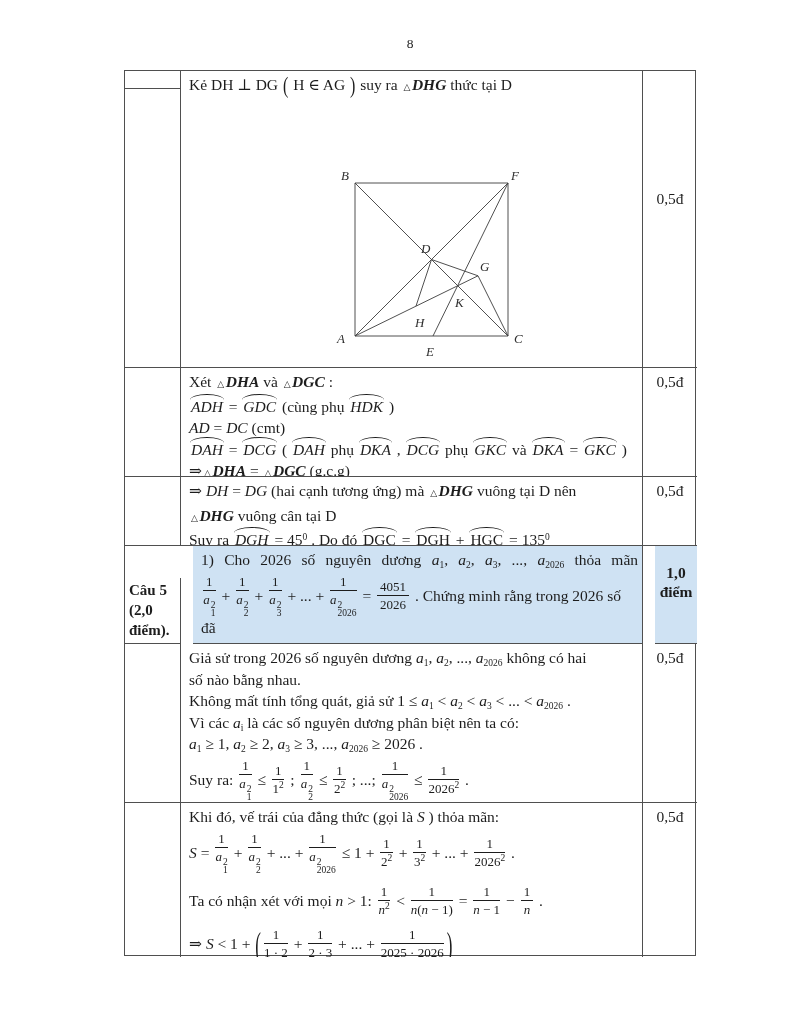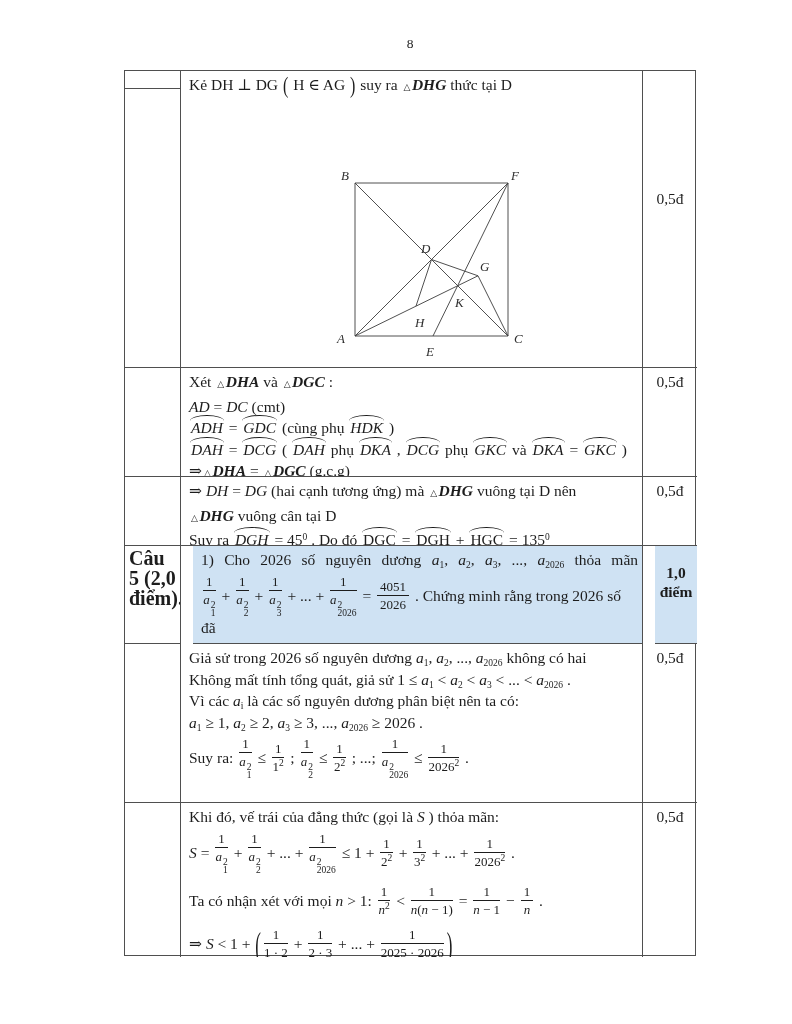--- a/index.html
+++ b/index.html
@@ -17,21 +17,21 @@
   .r1{grid-row:1}.r2{grid-row:2}.r3{grid-row:3}.r4{grid-row:4}
   .r5{grid-row:5}.r6{grid-row:6}.r7{grid-row:7}
   .main{grid-column:2;padding:3px 4px 0 8px;font-size:15.5px;position:relative;}
   .pts{grid-column:3;border-right:none;text-align:center;font-size:15.5px;padding-top:5px;}
   .m0,.p0{grid-row:1/3}.m1,.p1{grid-row:3}.m2,.p2{grid-row:4}
   .m3,.p3{grid-row:5}.m4,.p4{grid-row:6}.m5,.p5{grid-row:7}
   .r7,.m5,.p5{border-bottom:none;}
   .hl{background:var(--hl,#cfe2f3);margin-left:12px;}
   .pt-deep{padding-top:119px;}
   .pts-bold{font-weight:bold;line-height:19px;padding-top:17px;}
-  .qcell{font-weight:bold;padding:2px 2px 0 4px;font-size:20px;line-height:20px;}
+  .qcell{font-weight:bold;padding:2px 2px 0 4px;font-size:15px;line-height:20px;margin-top:32px;}
   
   .mline{min-height:21.6px;line-height:21.6px;}
   .mline.tall{padding:5px 0;line-height:normal;}
   .mline.j{text-align:justify;text-align-last:justify;}
   .tk-i{font-style:italic;}
   sub,sup{font-size:9.5px;line-height:0;}
   sub{vertical-align:-3px;}
   sup{vertical-align:5px;}
   .tri-sym{font-size:9px;margin:0 1.5px 0 2px;}
   .tk-tri{white-space:nowrap;font-weight:bold;}
@@ -90,22 +90,22 @@
             <text x="98" y="100">D</text>
             <text x="103" y="203">E</text>
             <text x="188" y="27">F</text>
             <text x="157" y="118">G</text>
             <text x="92" y="174">H</text>
             <text x="132" y="154">K</text>
           </svg></div>
     </div>
     <div class="cell main m1">
         <div class="mline"><span class="tk-t">Xét </span><span class="tk-tri"><span class="tri-sym">△</span><span class="tk-i">DHA</span></span><span class="tk-t">  và </span><span class="tk-tri"><span class="tri-sym">△</span><span class="tk-i">DGC</span></span><span class="tk-t"> :</span></div>
+        <div class="mline"><span class="tk-hat">ADH</span><span class="tk-t"> = </span><span class="tk-hat">GDC</span><span class="tk-t">  (cùng phụ </span><span class="tk-hat">HDK</span><span class="tk-t">  )</span></div>
         <div class="mline"><span class="tk-i">AD</span><span class="tk-t"> = </span><span class="tk-i">DC</span><span class="tk-t">  (cmt)</span></div>
-        <div class="mline"><span class="tk-hat">ADH</span><span class="tk-t"> = </span><span class="tk-hat">GDC</span><span class="tk-t">  (cùng phụ </span><span class="tk-hat">HDK</span><span class="tk-t">  )</span></div>
         <div class="mline"><span class="tk-hat">DAH</span><span class="tk-t"> = </span><span class="tk-hat">DCG</span><span class="tk-t"> ( </span><span class="tk-hat">DAH</span><span class="tk-t">  phụ </span><span class="tk-hat">DKA</span><span class="tk-t"> ,  </span><span class="tk-hat">DCG</span><span class="tk-t">  phụ </span><span class="tk-hat">GKC</span><span class="tk-t">   và  </span><span class="tk-hat">DKA</span><span class="tk-t"> = </span><span class="tk-hat">GKC</span><span class="tk-t">  )</span></div>
         <div class="mline"><span class="tk-t">⇒</span><span class="tk-tri"><span class="tri-sym">△</span><span class="tk-i">DHA</span></span><span class="tk-t"> = </span><span class="tk-tri"><span class="tri-sym">△</span><span class="tk-i">DGC</span></span><span class="tk-t"> (g.c.g)</span></div>
       </div>
     <div class="cell main m2">
         <div class="mline"><span class="tk-t">⇒ </span><span class="tk-i">DH</span><span class="tk-t"> = </span><span class="tk-i">DG</span><span class="tk-t">  (hai cạnh tương ứng)  mà </span><span class="tk-tri"><span class="tri-sym">△</span><span class="tk-i">DHG</span></span><span class="tk-t">  vuông tại D nên</span></div>
         <div class="mline"><span class="tk-tri"><span class="tri-sym">△</span><span class="tk-i">DHG</span></span><span class="tk-t">  vuông  cân tại D</span></div>
         <div class="mline"><span class="tk-t">Suy ra </span><span class="tk-hat">DGH</span><span class="tk-t"> = 45</span><sup>0</sup><span class="tk-t"> . Do đó </span><span class="tk-hat up">DGC</span><span class="tk-t"> = </span><span class="tk-hat up">DGH</span><span class="tk-t"> + </span><span class="tk-hat up">HGC</span><span class="tk-t"> = 135</span><sup>0</sup></div>
       </div>
     <div class="cell main m3 hl">
         <div class="mline j"><span class="tk-t">1) Cho 2026 số nguyên dương </span><span class="tk-i">a</span><sub>1</sub><span class="tk-t">, </span><span class="tk-i">a</span><sub>2</sub><span class="tk-t">, </span><span class="tk-i">a</span><sub>3</sub><span class="tk-t">, ..., </span><span class="tk-i">a</span><sub>2026</sub><span class="tk-t"> thỏa mãn</span></div>
@@ -118,20 +118,21 @@
               </span></span></span><span class="tk-t"> + </span><span class="tk-frac"><span class="fnum"><span class="tk-t">1</span></span><span class="fden"><span class="tk-i">a</span><span class="tk-ss">
                 <span class="s-sup">2</span>
                 <span class="s-sub">3</span>
               </span></span></span><span class="tk-t"> + ... + </span><span class="tk-frac"><span class="fnum"><span class="tk-t">1</span></span><span class="fden"><span class="tk-i">a</span><span class="tk-ss">
                 <span class="s-sup">2</span>
                 <span class="s-sub">2026</span>
               </span></span></span><span class="tk-t"> = </span><span class="tk-frac"><span class="fnum"><span class="tk-t">4051</span></span><span class="fden"><span class="tk-t">2026</span></span></span><span class="tk-t"> . Chứng minh rằng trong 2026 số đã</span></div>
       </div>
     <div class="cell main m4">
         <div class="mline"><span class="tk-t">Giả sử trong 2026 số nguyên dương </span><span class="tk-i">a</span><sub>1</sub><span class="tk-t">, </span><span class="tk-i">a</span><sub>2</sub><span class="tk-t">, ..., </span><span class="tk-i">a</span><sub>2026</sub><span class="tk-t">  không có hai</span></div>
+        <div class="mline"><span class="tk-t">số nào bằng nhau.</span></div>
         <div class="mline"><span class="tk-t">Không mất tính tổng quát, giả sử 1 ≤ </span><span class="tk-i">a</span><sub>1</sub><span class="tk-t"> &lt; </span><span class="tk-i">a</span><sub>2</sub><span class="tk-t"> &lt; </span><span class="tk-i">a</span><sub>3</sub><span class="tk-t"> &lt; ... &lt; </span><span class="tk-i">a</span><sub>2026</sub><span class="tk-t"> .</span></div>
         <div class="mline"><span class="tk-t">Vì các </span><span class="tk-i">a</span><sub>i</sub><span class="tk-t">  là các số nguyên dương phân biệt nên ta có:</span></div>
         <div class="mline"><span class="tk-i">a</span><sub>1</sub><span class="tk-t"> ≥ 1, </span><span class="tk-i">a</span><sub>2</sub><span class="tk-t"> ≥ 2, </span><span class="tk-i">a</span><sub>3</sub><span class="tk-t"> ≥ 3, ..., </span><span class="tk-i">a</span><sub>2026</sub><span class="tk-t"> ≥ 2026 .</span></div>
         <div class="mline tall"><span class="tk-t">Suy ra:  </span><span class="tk-frac"><span class="fnum"><span class="tk-t">1</span></span><span class="fden"><span class="tk-i">a</span><span class="tk-ss">
                 <span class="s-sup">2</span>
                 <span class="s-sub">1</span>
               </span></span></span><span class="tk-t"> ≤ </span><span class="tk-frac"><span class="fnum"><span class="tk-t">1</span></span><span class="fden"><span class="tk-t">1</span><sup>2</sup></span></span><span class="tk-t"> ; </span><span class="tk-frac"><span class="fnum"><span class="tk-t">1</span></span><span class="fden"><span class="tk-i">a</span><span class="tk-ss">
                 <span class="s-sup">2</span>
                 <span class="s-sub">2</span>
               </span></span></span><span class="tk-t"> ≤ </span><span class="tk-frac"><span class="fnum"><span class="tk-t">1</span></span><span class="fden"><span class="tk-t">2</span><sup>2</sup></span></span><span class="tk-t"> ; ...; </span><span class="tk-frac"><span class="fnum"><span class="tk-t">1</span></span><span class="fden"><span class="tk-i">a</span><span class="tk-ss">

